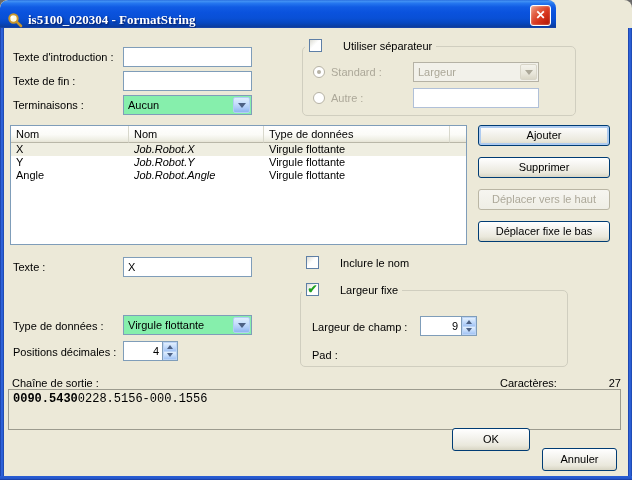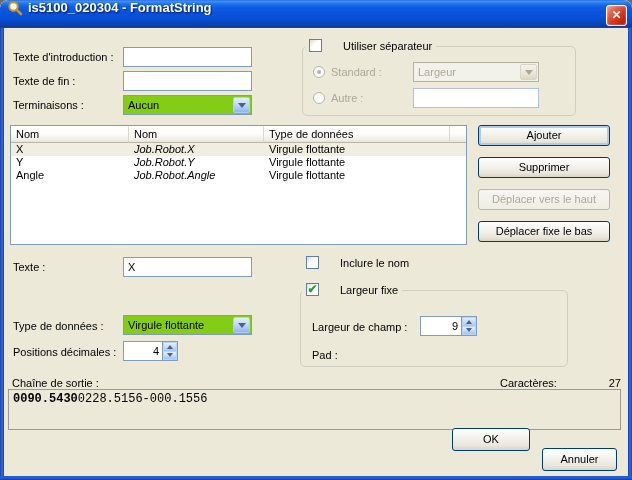--- a/index.html
+++ b/index.html
@@ -8,24 +8,24 @@
 
   .dlg {
     position:relative; width:632px; height:480px;
     background:#ECE9D8; overflow:hidden;
     border-radius:8px 8px 0 0;
     font-size:11px; color:#000;
   }
 
   
   .titlebar {
-    position:absolute; top:0; left:0; width:632px; height:28px;
+    position:absolute; top:0; left:0; width:556px; height:28px;
     border-radius:8px 8px 0 0;
     background:linear-gradient(180deg,#2b71e0 0%,#3f8ff3 5%,#2576ef 12%,#115ce4 25%,#0a52dd 45%,#0950d6 65%,#0747c0 82%,#0b3da0 95%,#1a47ad 100%);
-    display:flex; align-items:flex-start;
+    display:flex; align-items:flex-end;font-family:Liberation Serif, serif;
   }
   .title-icon { width:16px; height:16px; margin:0 5px 0 7px; flex:0 0 auto; }
   .title-text {
     color:#fff; font-weight:bold; font-size:13px;
     text-shadow:1px 1px 2px rgba(0,20,90,.95);
     white-space:nowrap; overflow:hidden;
   }
   .close-btn {
     position:absolute; top:5px; right:5px; width:21px; height:21px;
     border:1px solid #fff; border-radius:3px;
@@ -45,21 +45,21 @@
   
   .lbl { position:absolute; white-space:nowrap; }
   .tb {
     position:absolute; height:20px; background:#fff;
     border:1px solid #7F9DB9; padding:3px 4px; font-size:11px;
     font-family:"Liberation Sans",sans-serif;
   }
   .tb.disabled { border-color:#B0C0D8; color:#ACA899; }
 
   .combo {
-    position:absolute; height:20px; background:#84cc16;
+    position:absolute; height:20px; background:#86efac;
     border:1px solid #7F9DB9; padding:3px 20px 3px 4px;
     white-space:nowrap; overflow:hidden;
   }
   .combo-arrow {
     position:absolute; top:1px; right:1px; bottom:1px; width:17px;
     border:1px solid #B3CDF5; border-radius:2px;
     background:linear-gradient(180deg,#DFEEFD 0%,#C6DEFC 40%,#ADCBF8 70%,#8FB5F0 100%);
     display:flex; align-items:center; justify-content:center;
   }
   .chev { width:0; height:0; border-left:4px solid transparent;

